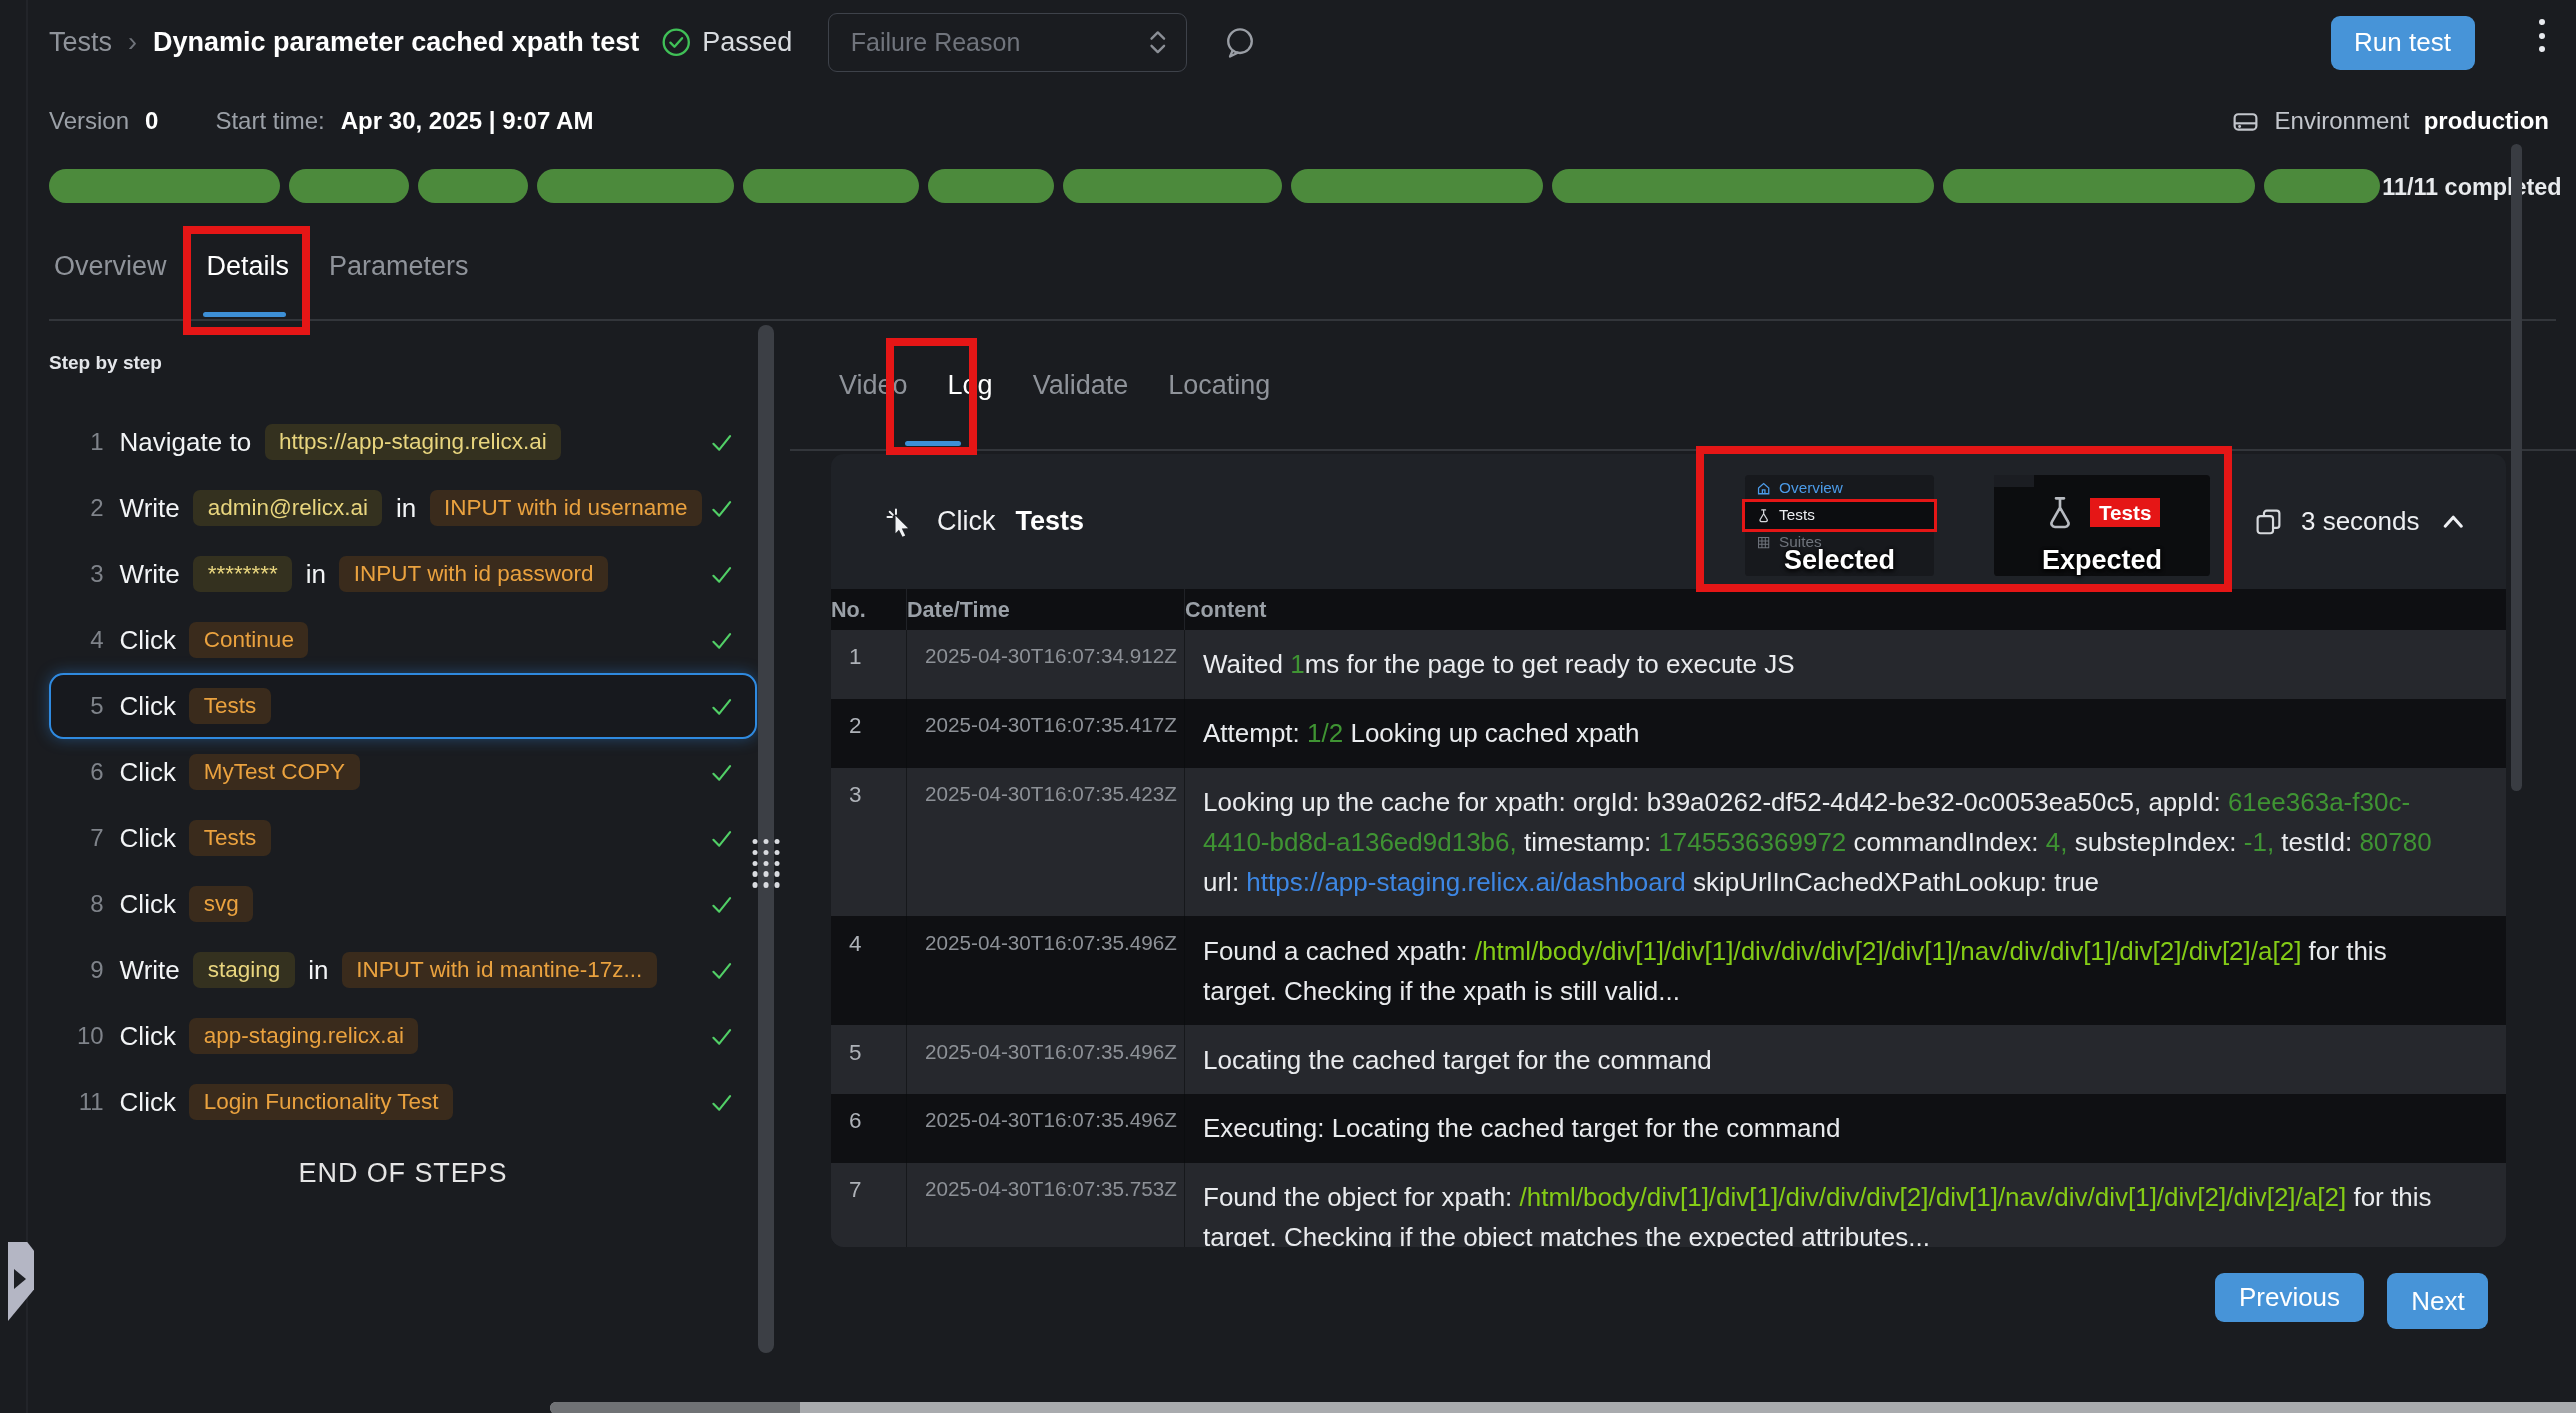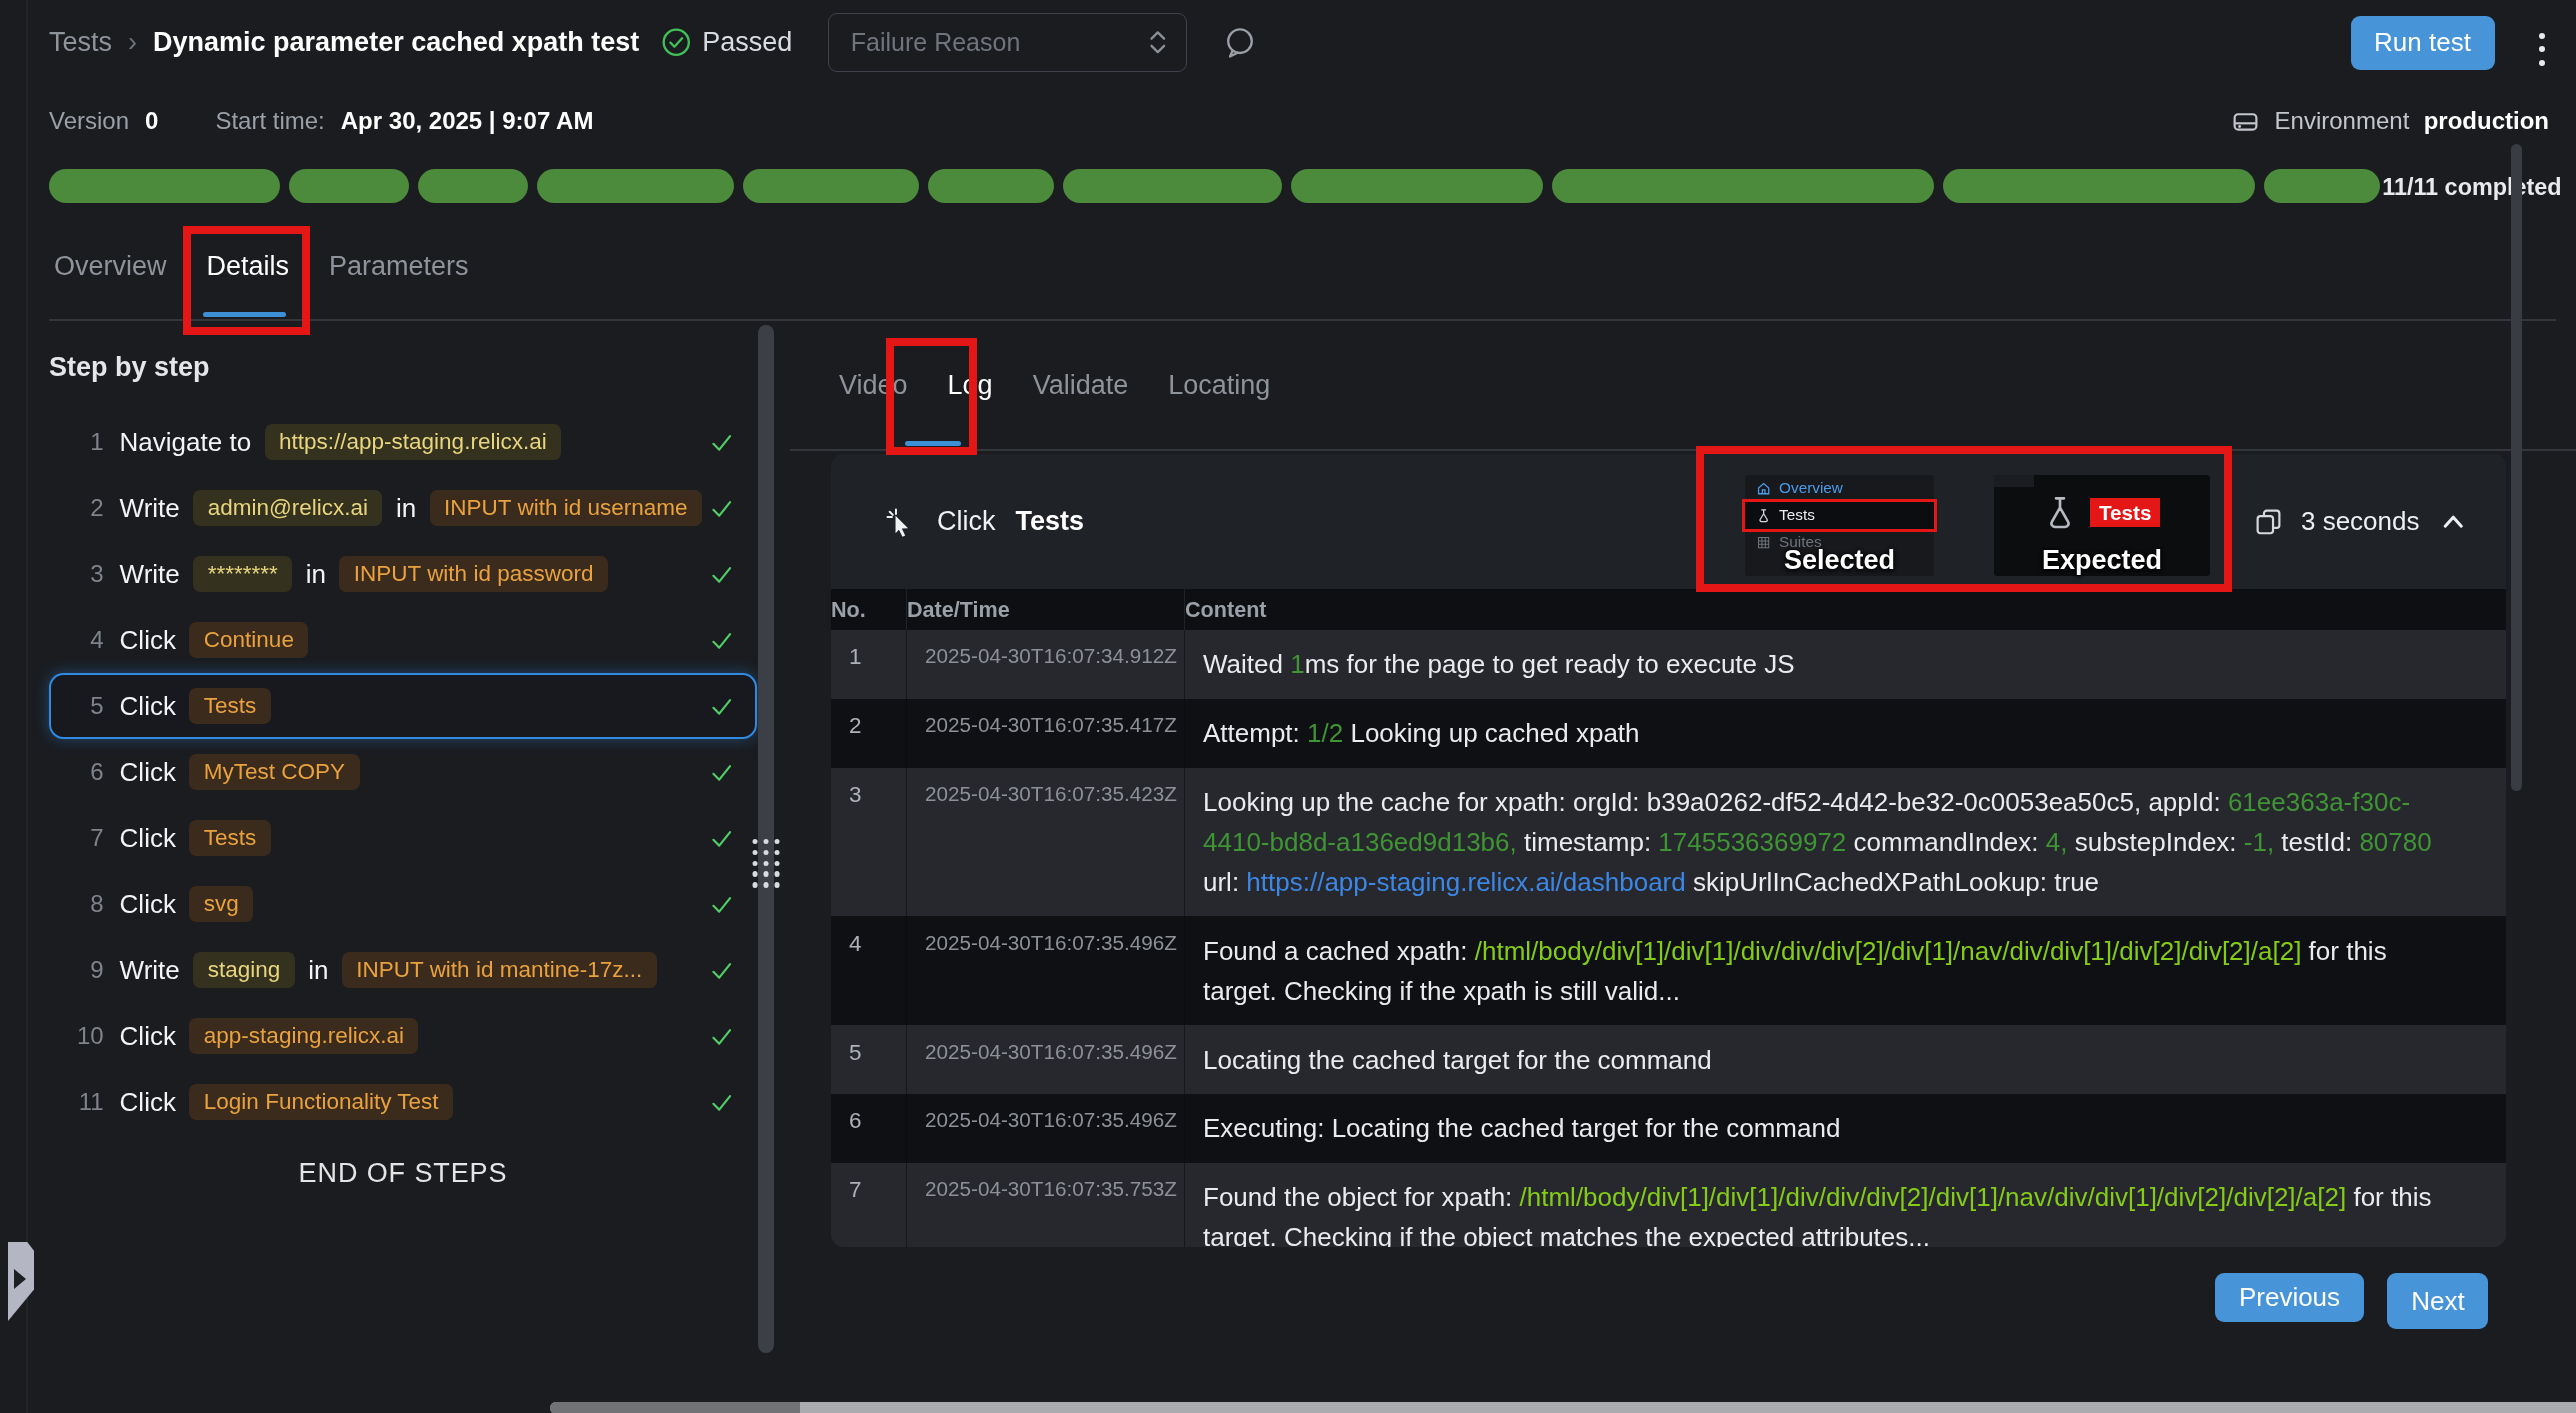--- a/index.html
+++ b/index.html
@@ -11,21 +11,21 @@
   
   .topbar { position:absolute; left:49px; right:27px; top:0; height:85px; display:flex; align-items:center; }
   .crumb { color:#8f939a; font-size:27px; }
   .crumb-sep { color:#6f737a; font-size:27px; margin:0 16px; }
   .page-title { color:#ffffff; font-size:27px; font-weight:700; margin-right:21.6px; }
   .passed { display:flex; align-items:center; gap:10.8px; margin-right:36px; }
   .passed-text { color:#d9dce0; font-size:27px; }
   .failure-select { width:359px; height:59px; border:1.8px solid #3e424a; border-radius:9px; display:flex; align-items:center; padding:0 18px 0 21.6px; color:#70747c; font-size:25px; }
   .failure-select .grow { flex:1; }
   .bubble { margin-left:34px; }
-  .top-right { margin-left:auto; display:flex; align-items:flex-end; gap:41px; }
+  .top-right { margin-left:auto; display:flex; align-items:flex-start; gap:61px; }
   .btn { background:#4794d8; color:#fff; border:none; border-radius:9px; font-size:26px; font-family:inherit; cursor:pointer; }
   .run-btn { width:144px; height:54px; }
   .kebab { display:flex; flex-direction:column; gap:7.2px; padding:3.6px; }
   .kebab i { width:6.3px; height:6.3px; border-radius:50%; background:#e8eaee; }
 
   
   .meta-row { position:absolute; left:49px; right:27px; top:85px; height:72px; display:flex; align-items:center; font-size:24px; }
   .meta-label { color:#9ba0a7; }
   .meta-val { color:#fff; font-weight:700; margin-left:16px; }
   .meta-gap { width:57px; }
@@ -40,21 +40,21 @@
 
   
   .main-tabs { position:absolute; left:54px; top:251px; display:flex; gap:40px; font-size:27px; }
   .tab { color:#8f939a; padding-bottom:9px; cursor:pointer; }
   .tab.active { color:#ffffff; }
   .tabs-underline { position:absolute; left:203px; top:312px; width:83px; height:5.4px; background:#3d8fd6; border-radius:2.7px; }
   .tabs-divider { position:absolute; left:49px; right:20px; top:319px; height:1.8px; background:#33363b; }
 
   
   .steps-panel { position:absolute; left:49px; top:352px; width:708px; }
-  .steps-title { font-size:27px; font-weight:700; color:#e4e6ea; height:57px; }
+  .steps-title { font-size:19px; font-weight:700; color:#e4e6ea; height:57px; }
   .step-row { height:66px; display:flex; align-items:center; padding:0 20px 0 12.6px; gap:16px; border:2.7px solid transparent; border-radius:14.4px; }
   .step-row.selected { border-color:#2f8ae0; background:#17191e; box-shadow:0 0 14.4px rgba(47,138,224,.40); }
   .step-no { width:40px; text-align:right; color:#7f838a; font-size:24px; flex:none; }
   .step-parts { display:flex; align-items:center; gap:13.5px; min-width:0; }
   .step-action { color:#f2f4f6; font-size:26px; white-space:nowrap; }
   .badge { font-size:22.5px; padding:5.4px 14.4px; border-radius:7.2px; white-space:nowrap; }
   .badge.value { color:#e8d57e; background:#34311f; }
   .badge.target { color:#eaa23f; background:#3a2b1c; }
   .step-check { margin-left:auto; flex:none; display:flex; }
   .end-of-steps { text-align:center; font-size:27px; color:#e5e5e5; letter-spacing:0.9px; margin-top:23.4px; }

